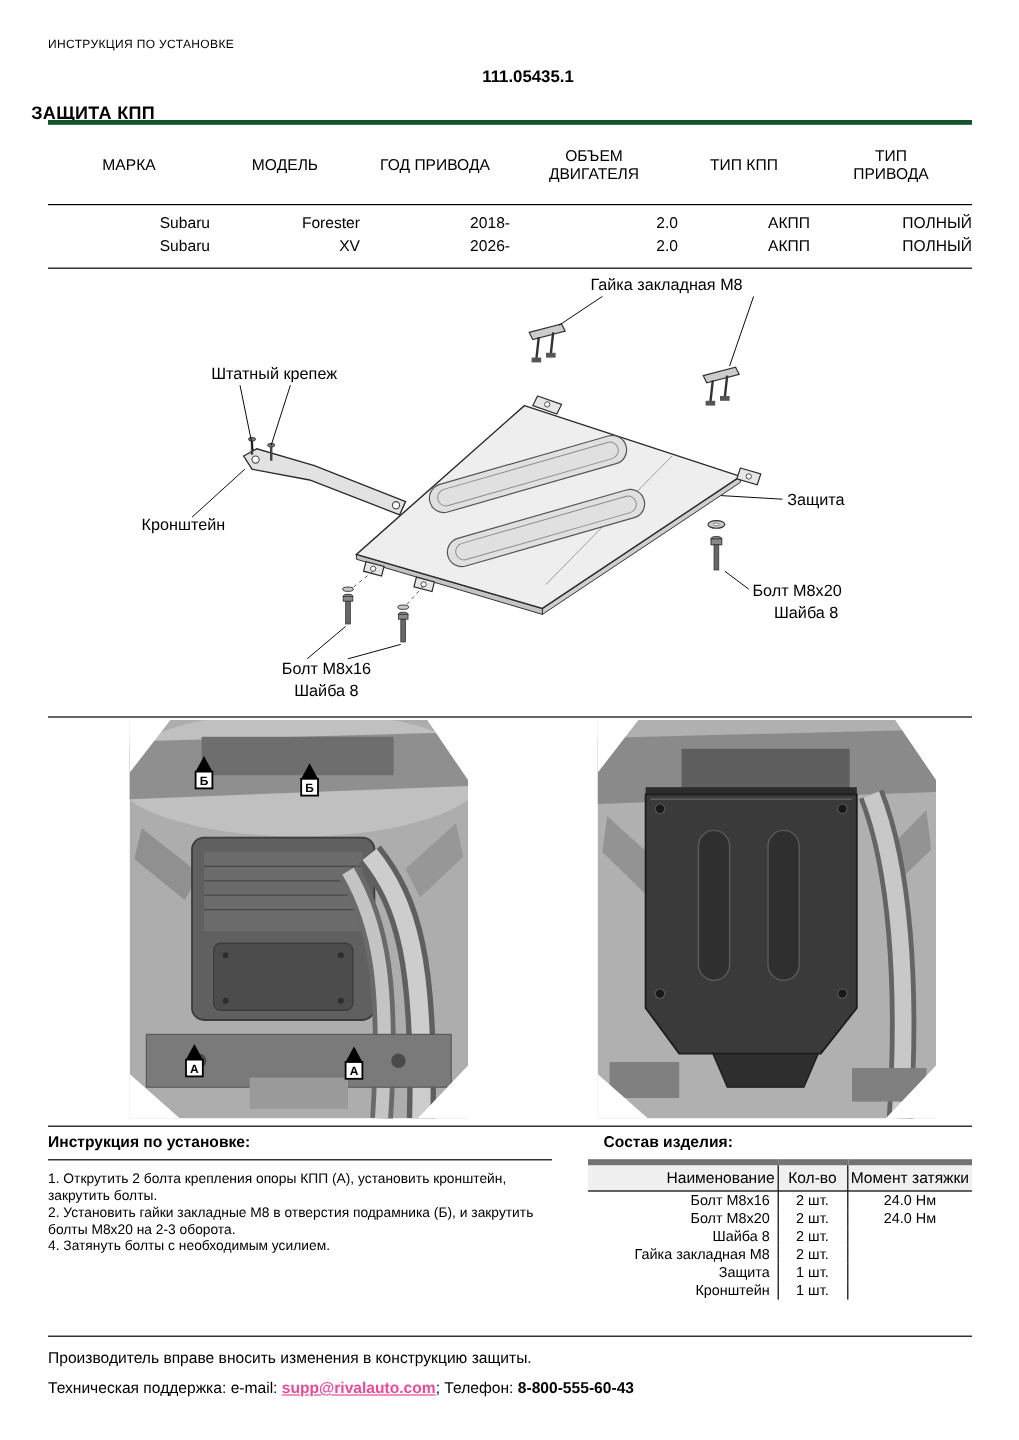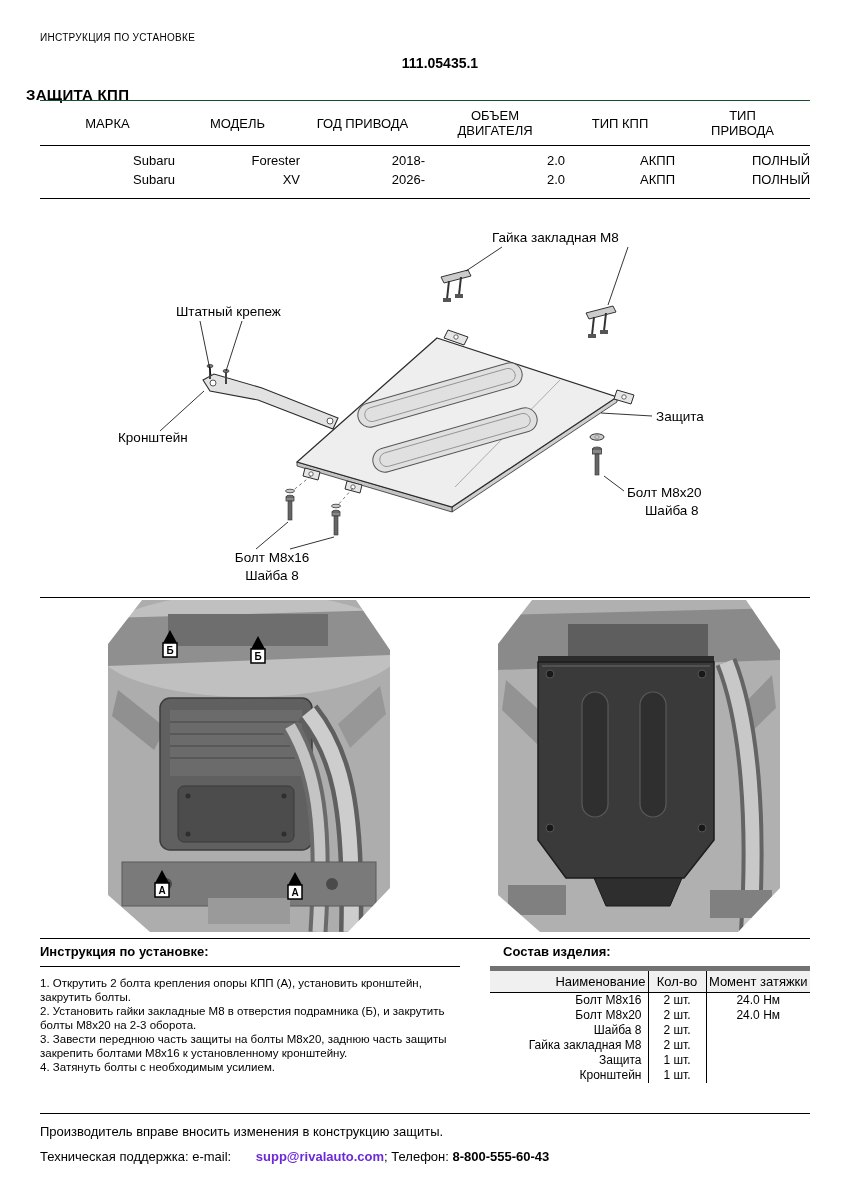--- a/index.html
+++ b/index.html
@@ -8,21 +8,21 @@
   .page { position:relative; width:849px; height:1200px; background:#fff; overflow:hidden; margin:0 auto; }
   svg text { font-family:"Liberation Sans", sans-serif; fill:#000; }
 
   
   .title1 { position:absolute; left:40px; top:32px; font-size:10px; letter-spacing:.3px; }
   .title2 { position:absolute; left:26px; top:53px; font-size:15px; font-weight:bold; letter-spacing:.3px;margin-top:33px; }
   .partnum { position:absolute; left:365px; top:55px; width:150px; text-align:center; font-size:14px; font-weight:bold; }
 
   
   .spec-table { position:absolute; left:40px; top:100px; width:770px; border-collapse:collapse; table-layout:fixed; }
-  .spec-table th { border-top:1px solid #14532d; border-bottom:1px solid #000; font-weight:normal; font-size:13px; text-align:center; padding:7px 0; vertical-align:middle; }
+  .spec-table th { border-top:4px solid #14532d; border-bottom:1px solid #000; font-weight:normal; font-size:13px; text-align:center; padding:18px 0; vertical-align:middle; }
   .spec-table th span { display:inline-block; max-width:92px; line-height:15px; }
   .spec-table td { font-size:13px; text-align:right; line-height:19px; }
   .spec-table tbody tr:first-child td { padding-top:5px; }
   .spec-table tbody tr:last-child td { border-bottom:1px solid #000; padding-bottom:9px; }
 
   .rule { position:absolute; height:1px; background:#000; }
 
   .diagram { position:absolute; left:0; top:225px; width:849px; height:375px; }
   .photo { position:absolute; top:600px; }
   .photo-left { left:108px; }
@@ -36,21 +36,21 @@
   .parts-table { position:absolute; left:490px; top:966px; width:320px; border-collapse:collapse; table-layout:fixed; }
   .parts-table th { border-top:5px solid #737373; border-bottom:1px solid #000; background:#f0f0f0; font-weight:normal; font-size:13px; text-align:center; padding:3px 2px; }
   .parts-table td { font-size:12px; line-height:15px; padding:0 6px; }
   .parts-table .c0 { width:158px; text-align:right; border-right:1px solid #000; }
   .parts-table .c1 { width:58px;  text-align:center; border-right:1px solid #000; }
   .parts-table .c2 { width:104px; text-align:center; }
 
   
   .footer-line1 { position:absolute; left:40px; top:1124px; font-size:13px; }
   .footer-line2 { position:absolute; left:40px; top:1149px; font-size:13px; }
-  .footer-line2 .email { color:#6d28d9; font-weight:bold; cursor:pointer;margin-left:21px; }
+  .footer-line2 .email { color:#ec4899; font-weight:bold; text-decoration:underline; cursor:pointer; }
   .footer-line2 .phone { font-weight:bold; }
 </style>
 </head>
 <body>
 
 <div class="page">
 
   <div class="title1">ИНСТРУКЦИЯ ПО УСТАНОВКЕ</div>
   <div class="title2">ЗАЩИТА КПП</div>
   <div class="partnum">111.05435.1</div>
@@ -300,21 +300,20 @@
     </svg>
   </div>
 
   <div class="rule" style="left:40px; top:938px; width:770px;"></div>
 
   <div class="install-title">Инструкция по установке:</div>
   <div class="rule" style="left:40px; top:966px; width:420px;"></div>
   <div class="steps">
     <div class="step">1. Открутить 2 болта крепления опоры КПП (А), установить кронштейн, закрутить болты.</div>
     <div class="step">2. Установить гайки закладные М8 в отверстия подрамника (Б), и закрутить болты М8х20 на 2-3 оборота.</div>
-    <div class="step">3. Завести переднюю часть защиты на болты М8х20, заднюю часть защиты закрепить болтами М8х16 к установленному кронштейну.</div>
     <div class="step">4. Затянуть болты с необходимым усилием.</div>
   </div>
 
   <div class="parts-title">Состав изделия:</div>
   <table class="parts-table">
     <thead>
       <tr>
         <th class="c0">Наименование</th>
         <th class="c1">Кол-во</th>
         <th class="c2">Момент затяжки</th>

